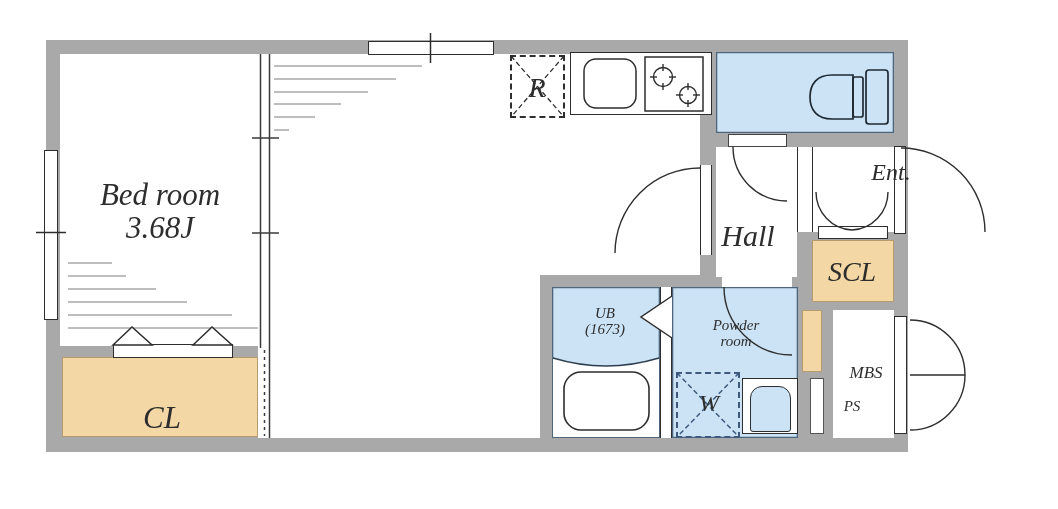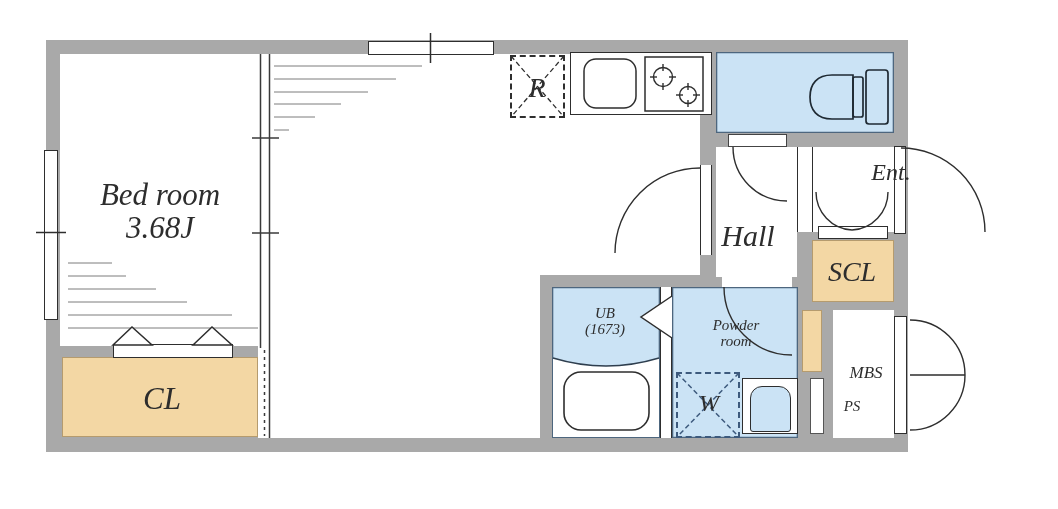--- a/index.html
+++ b/index.html
@@ -139,21 +139,21 @@
     <g fill="#fff" stroke="#2e2e2e" stroke-width="1.5">
       <path d="M113,345 L132,327 L152,345 Z"></path>
       <path d="M193,345 L212,327 L232,345 Z"></path>
     </g>
   </svg>
 
   <div class="lbl f32" style="left:160px;top:212px;">
     <div>Bed room</div>
     <div>3.68J</div>
   </div>
-  <div class="lbl f32" style="left:162px;top:399px;">CL</div>
+  <div class="lbl f32" style="left:162px;top:418px;">CL</div>
   <div class="lbl f28" style="left:537px;top:88px;">R</div>
   <div class="lbl f23" style="left:605px;top:322px;">
     <div>UB</div>
     <div>(1673)</div>
   </div>
   <div class="lbl f23" style="left:736px;top:334px;">
     <div>Powder</div>
     <div>room</div>
   </div>
   <div class="lbl f25" style="left:748px;top:236px;font-size:30px;">Hall</div>

